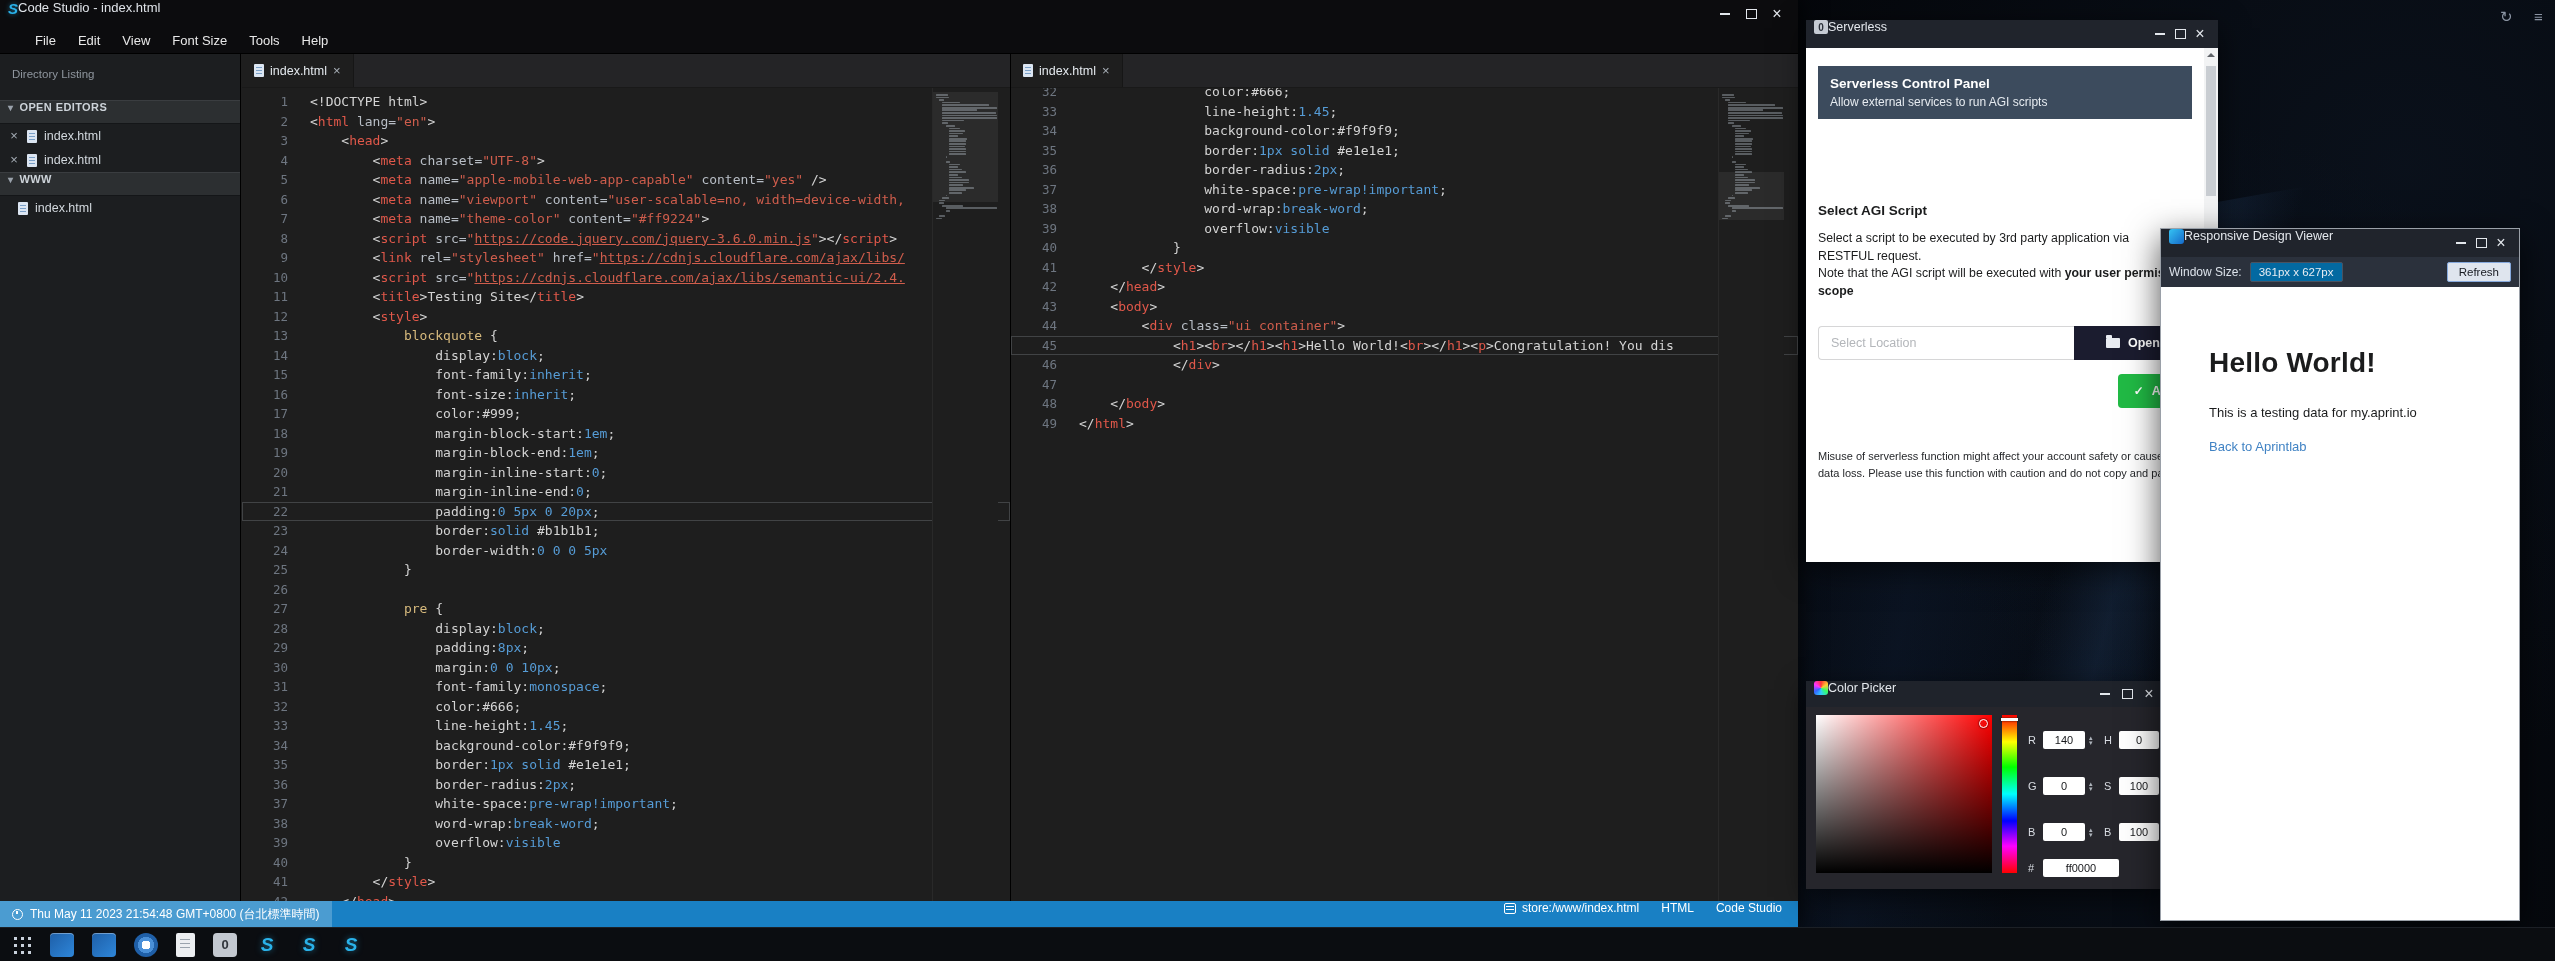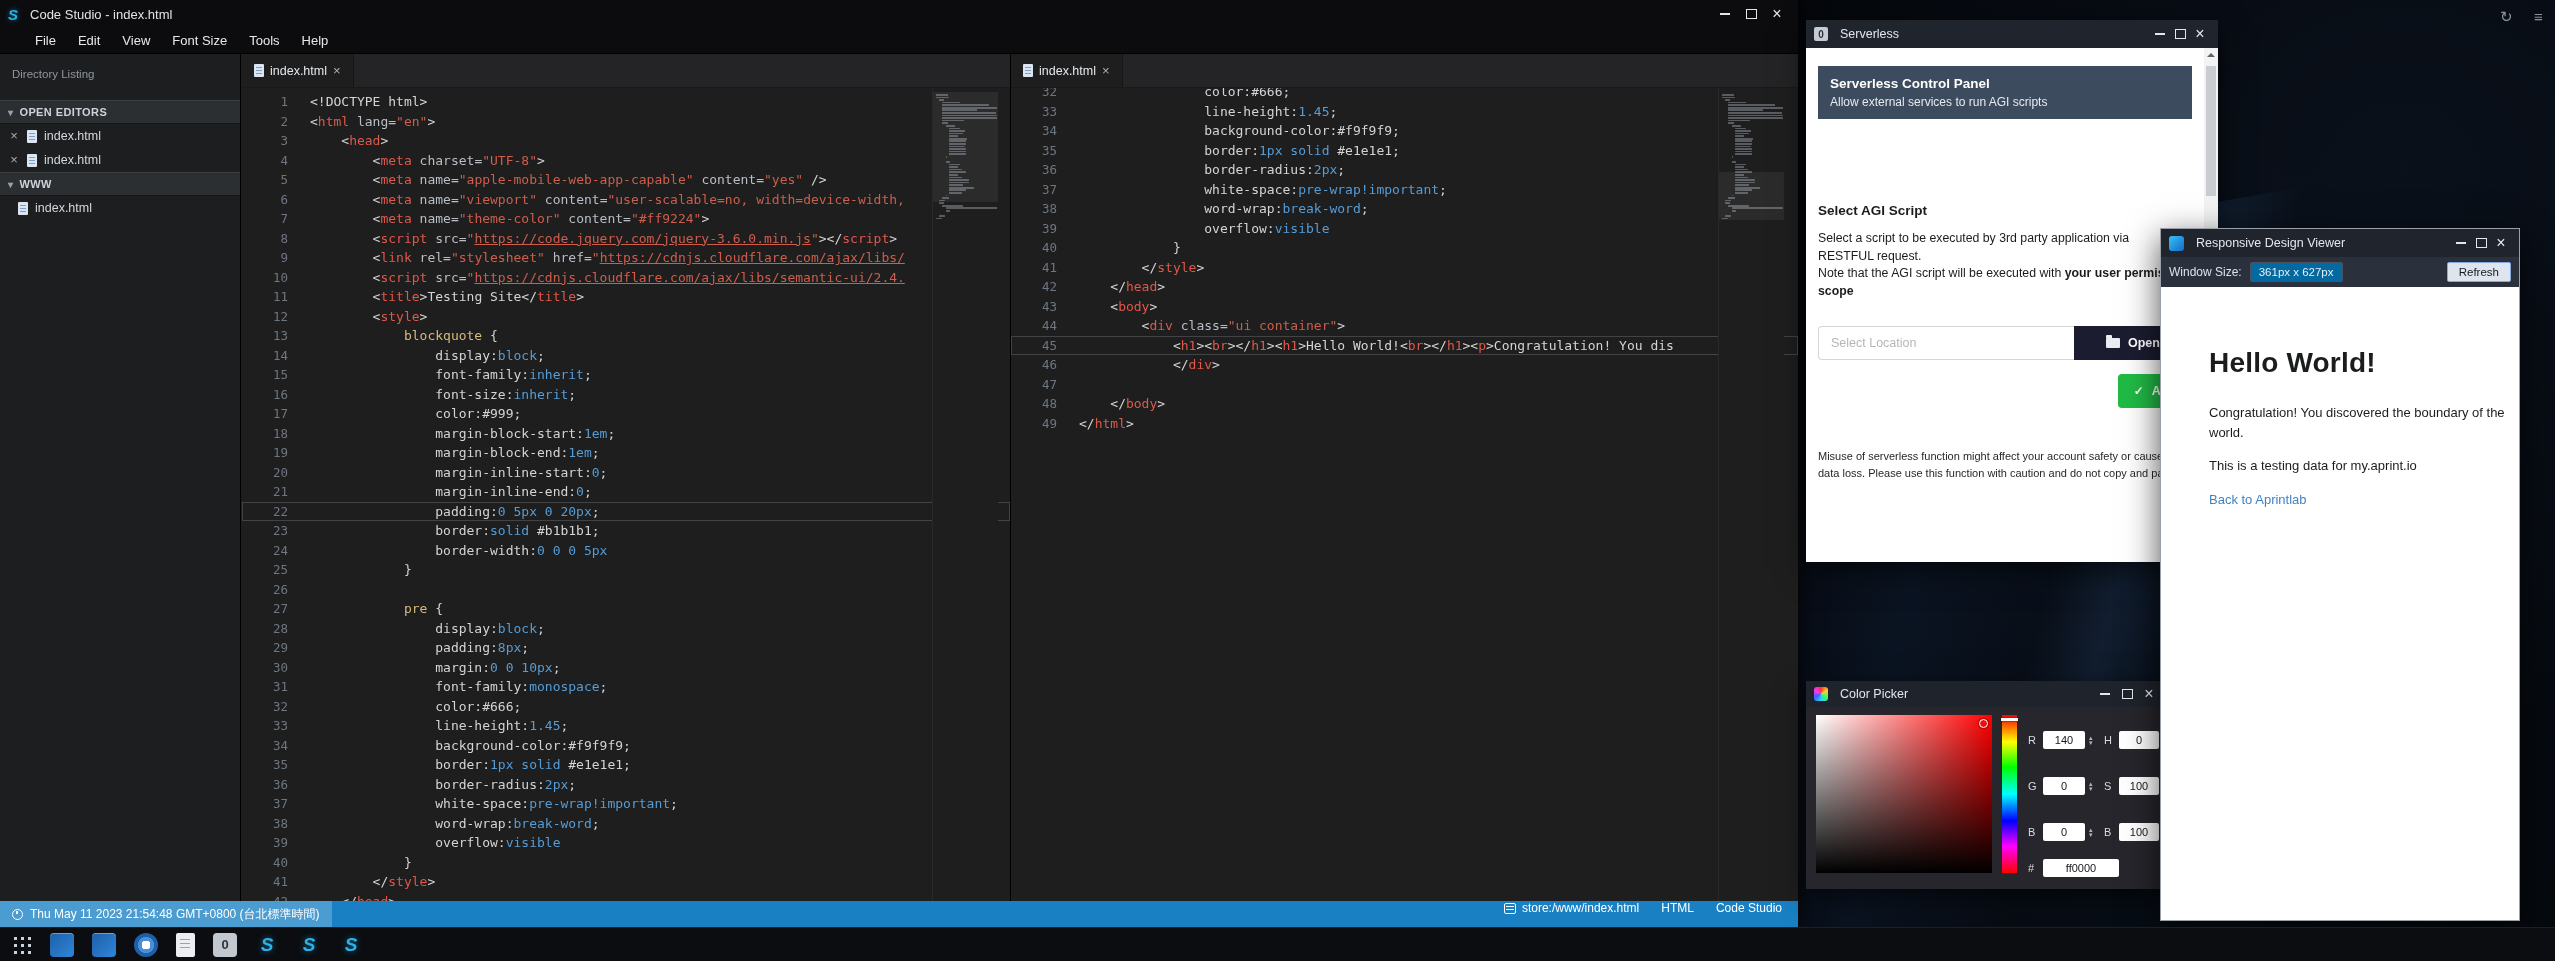--- a/index.html
+++ b/index.html
@@ -11,37 +11,37 @@
   .wp-a{position:absolute;left:1550px;top:0;width:1005px;height:927px;
     background:radial-gradient(ellipse at 85% 18%, rgba(30,55,90,.20), transparent 55%),
                radial-gradient(ellipse at 60% 80%, rgba(18,35,60,.30), transparent 60%);}
   .wp-b{position:absolute;left:1650px;top:220px;width:980px;height:560px;
     background:linear-gradient(115deg,transparent 44%,rgba(40,70,110,.28) 50%,transparent 57%);transform:rotate(-10deg)}
   .wp-c{position:absolute;left:1100px;top:520px;width:1500px;height:440px;
     background:linear-gradient(100deg,transparent 40%,rgba(25,50,90,.22) 52%,transparent 62%);}
   .dt-ico{position:absolute;top:9px;font-size:15px;color:#8a93a2;line-height:1}
 
   
-  .titlebar{height:28px;display:flex;align-items:center;gap:12px;padding:0 8px;background:#0c0c0e;color:#e3e7ec;font-size:12.5px}
+  .titlebar{height:28px;display:flex;gap:0;padding:0 8px;background:#0c0c0e;color:#e3e7ec;font-size:12.5px}
   .win-controls{margin-left:auto;display:flex;height:100%}
   .wc{width:26px;height:100%;display:flex;align-items:center;justify-content:center;cursor:default}
   .wc-min::before{content:"";width:10px;height:1.5px;background:#e3e7ec}
   .wc-max::before{content:"";width:9px;height:8px;border:1.2px solid #e3e7ec}
   .wc-close::before{content:"×";font-size:16px;color:#e3e7ec;line-height:1}
 
   
   .ide{position:absolute;left:0;top:0;width:1798px;height:927px;background:#1e1e1e;box-shadow:0 0 22px rgba(0,0,0,.85);z-index:10}
   .logo-s::before{content:"S";font-style:italic;font-weight:bold;font-size:15px;color:#2ab2ea;text-shadow:0 0 5px rgba(42,178,234,.6)}
   .ide-title{font-size:13px;color:#dfe3e8}
   .menubar{height:26px;background:#0c0c0e;border-bottom:1px solid #000;display:flex;align-items:center;padding-left:24px}
   .menu-item{padding:4px 11px;font-size:13px;color:#e8e8e8}
 
   .sidebar{position:absolute;left:0;top:54px;width:241px;height:847px;background:#1c1e20;border-right:1px solid #000}
   .side-title{padding:14px 12px 10px;font-size:11.5px;color:#8f969e}
-  .sec-h{height:24px;display:flex;gap:6px;align-items:center;background:#2c2f31;color:#cdd3d9;
+  .sec-h{height:24px;display:flex;gap:6px;align-items:flex-start;background:#2c2f31;color:#cdd3d9;
          font-size:11px;font-weight:bold;letter-spacing:.4px;padding:0 8px;border-top:1px solid #3a3d40;border-bottom:1px solid #141618}
   .sec-h.first{margin-top:10px}
   .chev::before{content:"▾";font-size:10px;color:#9aa2ab}
   .side-item{height:24px;display:flex;align-items:center;gap:7px;padding-left:8px;font-size:12.5px;color:#d3d9de}
   .side-item.www{padding-left:18px}
   .close-x{width:12px;text-align:center;color:#a5adb5}
   .close-x::before{content:"×";font-size:13px;line-height:1}
   .file-ico{width:10px;height:13px;background:#dce6f2;border-radius:1px;position:relative;flex:none}
   .file-ico::after{content:"";position:absolute;left:2px;top:3px;width:6px;height:1px;background:#7aa0c8;box-shadow:0 3px 0 #7aa0c8,0 6px 0 #7aa0c8}
 
@@ -708,21 +708,20 @@
       </div>
     </div>
     <div class="vw-toolbar">
       <span class="vw-label">Window Size:</span>
       <span class="vw-size">361px x 627px</span>
       <button class="vw-refresh">Refresh</button>
     </div>
     <div class="vw-content">
       <div class="vw-page">
         <h1>Hello World!</h1>
-        <p>Congratulation! You discovered the boundary of the world.</p>
         <p>This is a testing data for my.aprint.io</p>
         <a href="#">Back to Aprintlab</a>
       </div>
     </div>
   </div>
 
   <div class="taskbar">
     <span class="start-grid"></span>
     <div class="tb-icons">
         <span class="tb-ico tb-window"></span>

